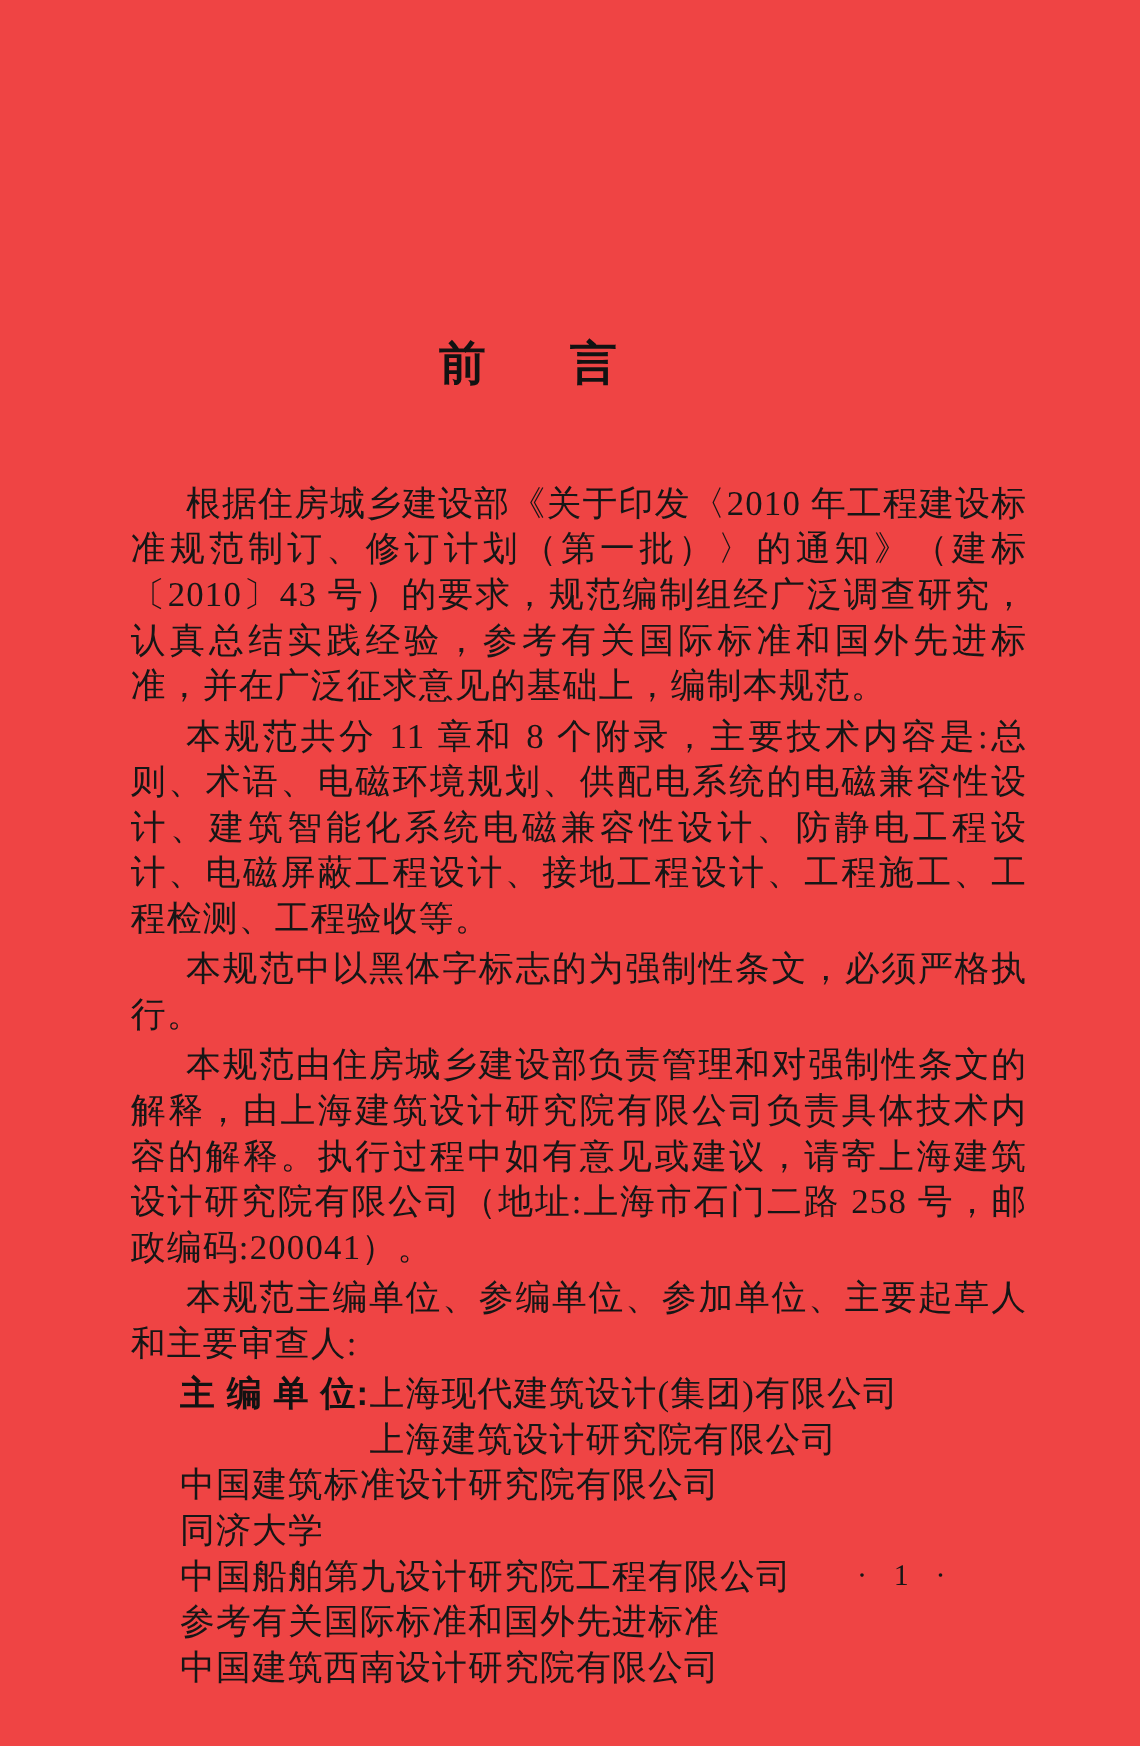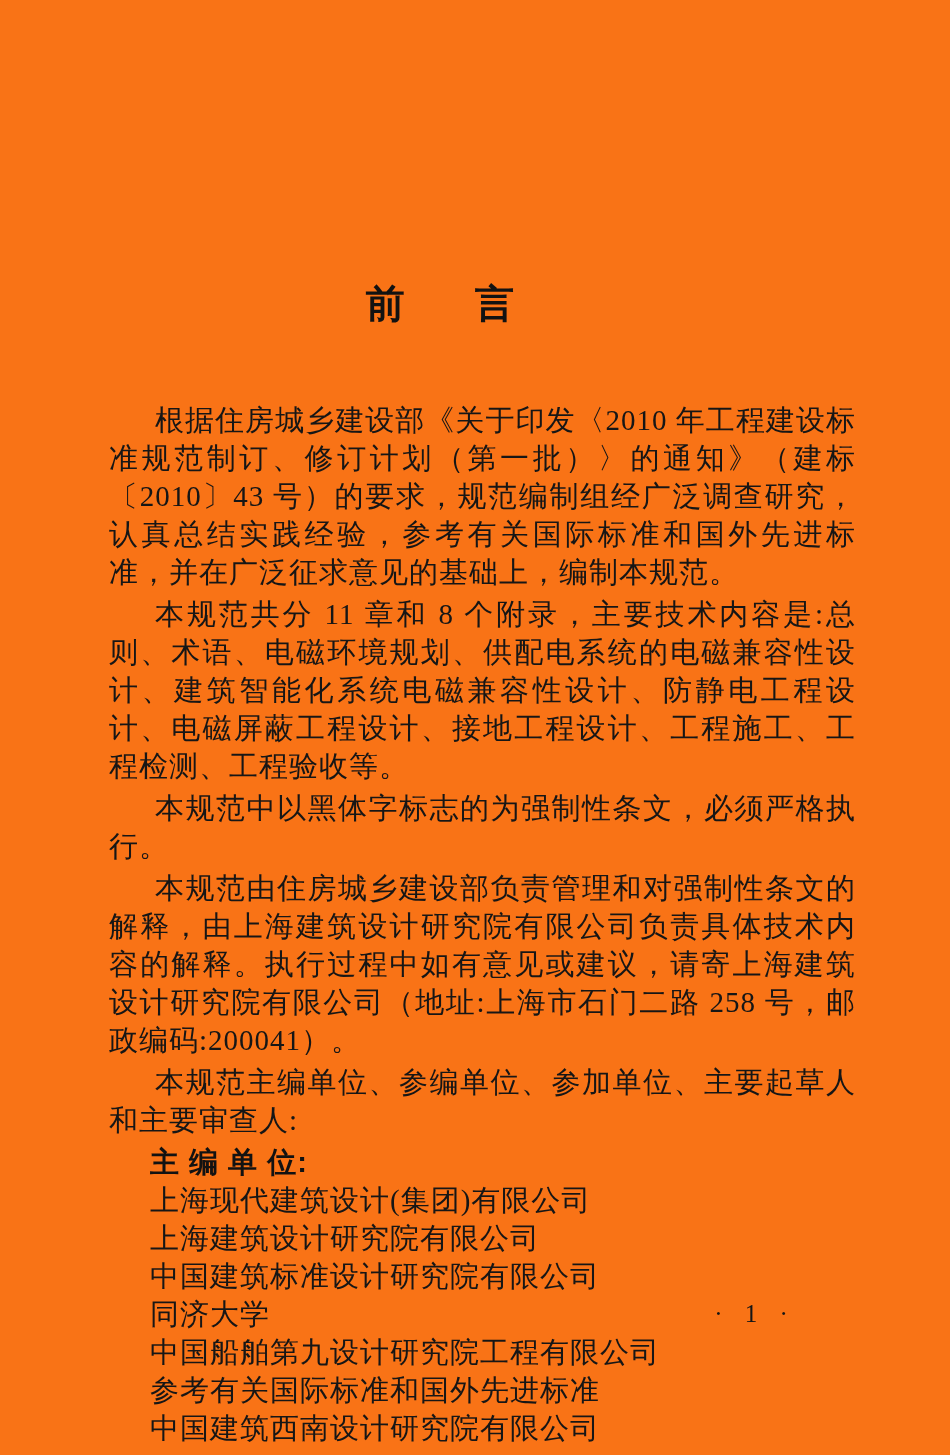--- a/index.html
+++ b/index.html
@@ -4,21 +4,21 @@
 <style>
   html, body {
     margin: 0;
     padding: 0;
     background: #ffffff;
   }
   .page {
     position: relative;
     width: 950px;
     height: 1455px;
-    background: #f97316;
+    background: #ef4444;
     color: #161616;
     font-family: "Liberation Serif", "DejaVu Serif", serif;
     overflow: hidden;
   }
   .doc-title {
     margin: 0;
     padding-top: 284px;
     text-align: center;
     font-family: "Liberation Sans", "DejaVu Sans", sans-serif;
     font-weight: 700;
@@ -38,21 +38,20 @@
     letter-spacing: 1px;
   }
   .doc-body p {
     margin: 4px;
     text-indent: 46px;
   }
   .editor-group {
     display: flex;
     align-items: flex-start;
     padding-left: 45px;
-    flex-direction: column;
   }
   .editor-label {
     flex: 0 0 auto;
     font-family: "Liberation Sans", "DejaVu Sans", sans-serif;
     font-weight: 700;
     white-space: nowrap;
     color: #121212;
   }
   .editor-units {
     flex: 1 1 auto;

